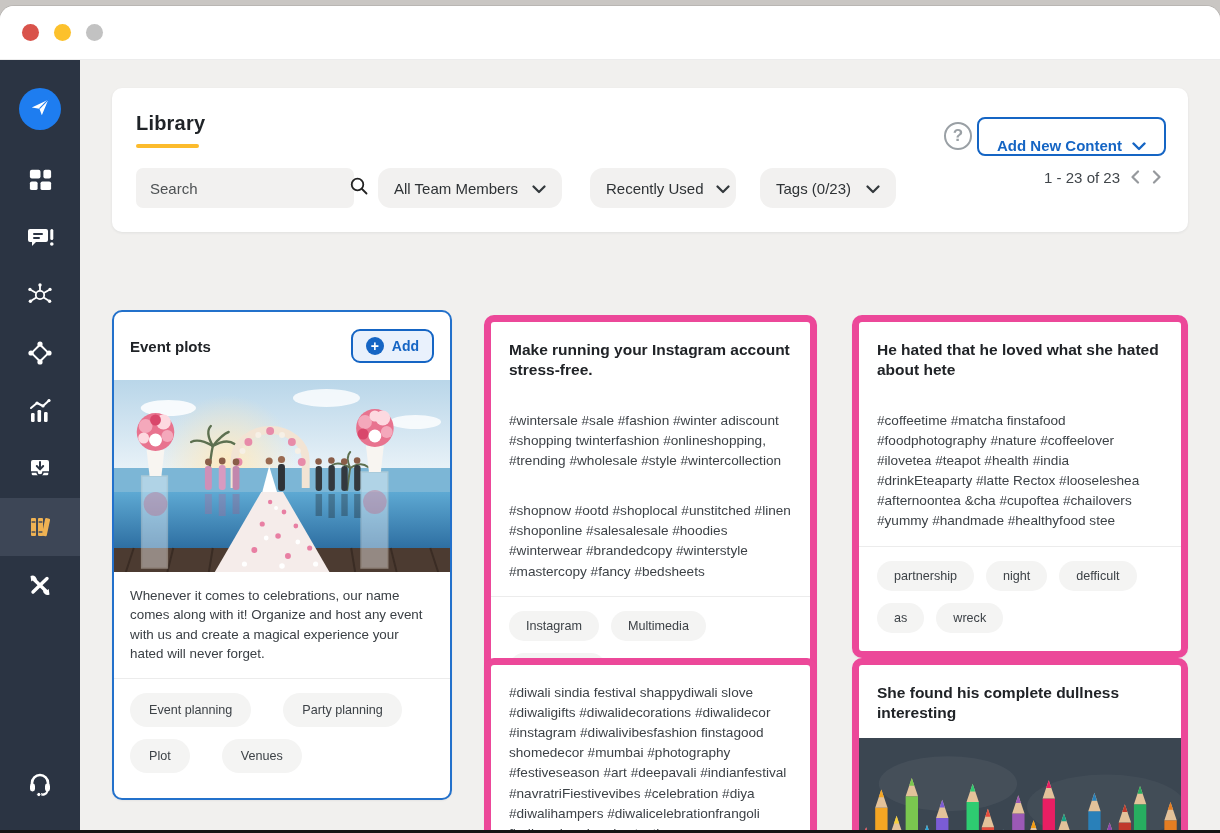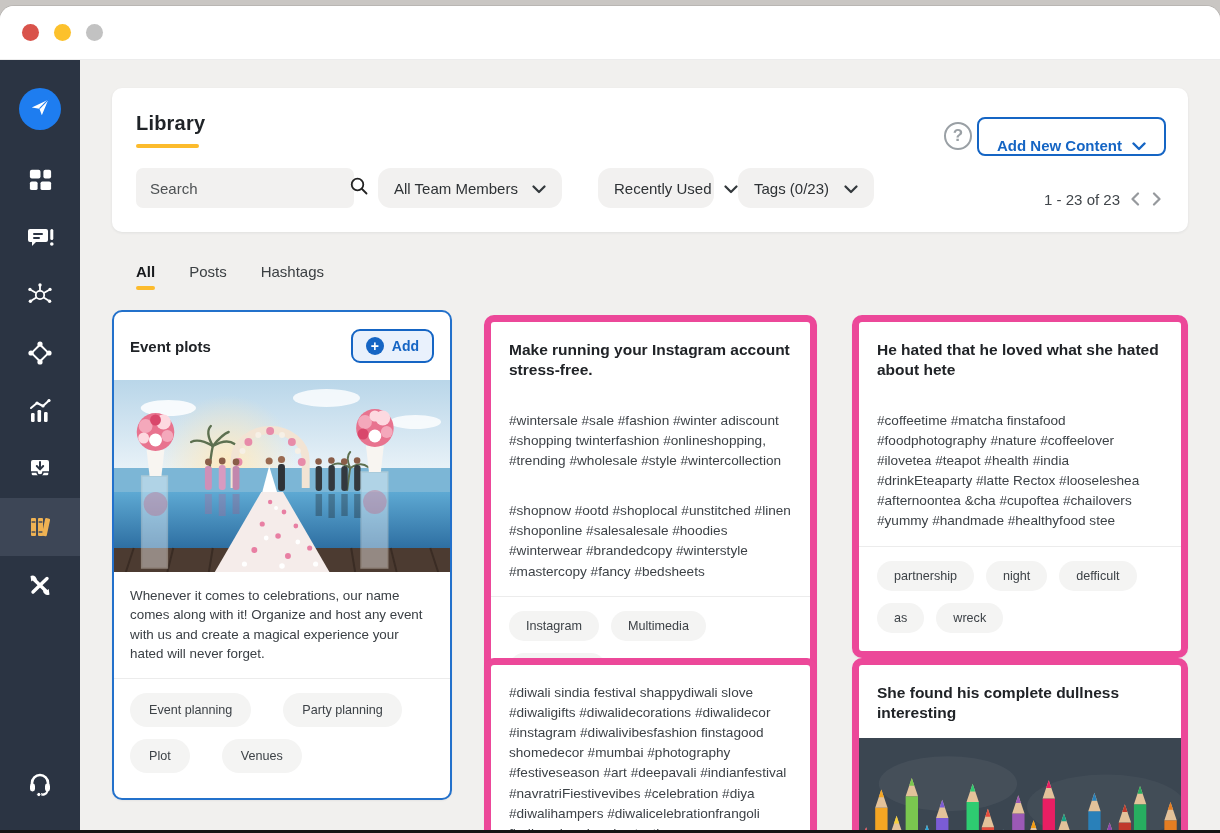--- a/index.html
+++ b/index.html
@@ -44,31 +44,31 @@
                    background:#fcbb2c; border-radius:2px; }
   .help-btn { position:absolute; right:216px; top:34px; width:28px; height:28px;
               border-radius:50%; border:2px solid #9aa0a5; color:#9aa0a5;
               font-size:17px; font-weight:700; display:flex; align-items:center;
               justify-content:center; cursor:pointer; background:#fff; }
   .add-new-btn { position:absolute; right:22px; top:29px; height:39px; padding:0 18px;
                  border:2px solid #1565c4; border-radius:8px; background:#fff;
                  color:#1565c4; font-size:15px; font-weight:700; display:flex;
                  align-items:flex-end; gap:10px; cursor:pointer; }
   .hdr-row2 { position:absolute; left:24px; right:24px; top:80px; height:40px;
-              display:flex; align-items:flex-end; }
+              display:flex; align-items:flex-start; }
   .search-box { width:218px; height:40px; background:#f2f1f0; border-radius:7px;
                 display:flex; align-items:center; padding:0 12px 0 14px; }
   .search-box input { flex:1; border:none; background:transparent; outline:none;
                       font-size:15px; color:#333; font-family:"Liberation Sans",sans-serif; }
   .search-box input::placeholder { color:#3c4043; opacity:.9; }
   .dropdown { height:40px; background:#f2f1f0; border-radius:13px; display:flex;
               align-items:center; gap:12px; padding:0 16px; font-size:15px;
               color:#2e3235; cursor:pointer; white-space:nowrap; }
   .dd1 { margin-left:24px; width:184px; }
-  .dd2 { margin-left:36px; width:116px; }
+  .dd2 { margin-left:28px; width:146px; }
   .dd3 { margin-left:24px; width:136px; }
   .dropdown .lbl { flex:1; }
   .pager { margin-left:auto; display:flex; align-items:center; gap:8px;
            font-size:15px; color:#41464b; }
   .pg-btn { border:none; background:none; cursor:pointer; padding:2px; display:flex; }
 
   
   .tabs { position:absolute; left:56px; top:203px; display:flex; gap:34px; }
   .tab { font-size:15px; color:#3c4043; padding-bottom:10px; position:relative; cursor:pointer; }
   .tab.active { font-weight:700; color:#17191c; }
@@ -325,25 +325,20 @@
               </button>
               <button class="pg-btn">
                 <svg width="10" height="14" viewBox="0 0 10 14">
                     <polyline points="2,1.5 7.5,7 2,12.5" fill="none" stroke="#96999d" stroke-width="2.2" stroke-linecap="round" stroke-linejoin="round"></polyline>
                   </svg>
               </button>
             </div>
           </div>
         </div>
 
-        <div class="tabs">
-          <div class="tab active">All</div>
-          <div class="tab">Posts</div>
-          <div class="tab">Hashtags</div>
-        </div>
 
         <div class="card card-event">
           <div class="ev-head">
             <div class="ev-title">Event plots</div>
             <button class="add-btn">
               <span class="plus-circ">+</span>
               <span>Add</span>
             </button>
           </div>
 

